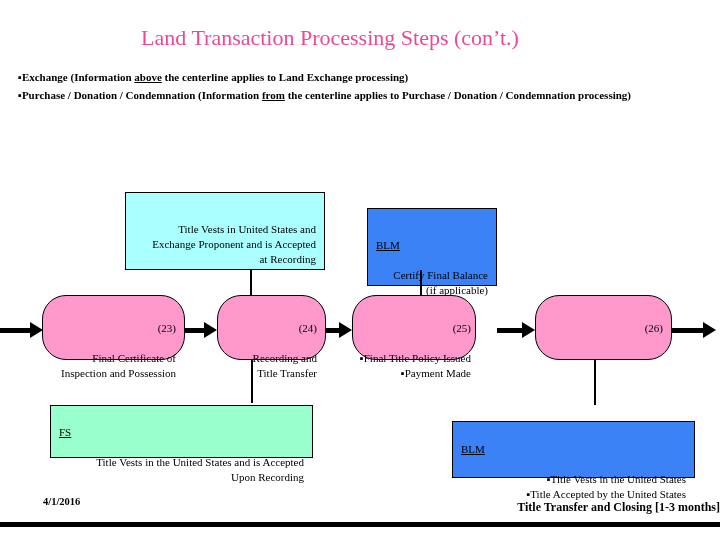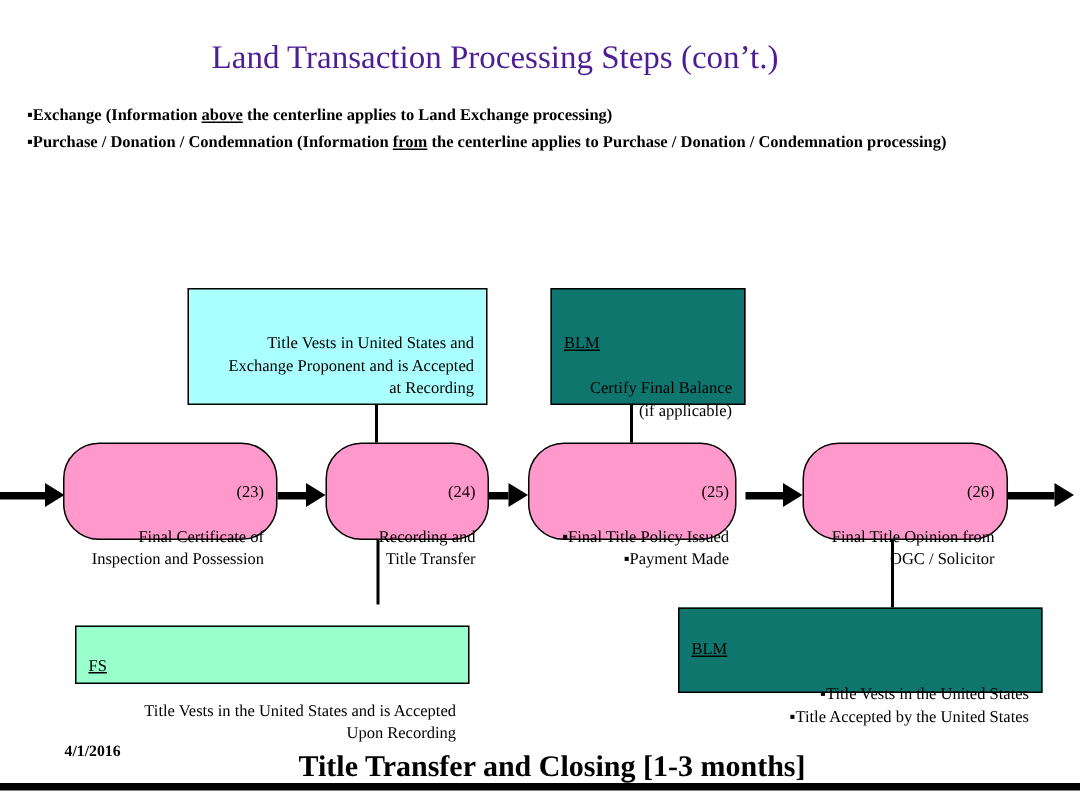--- a/index.html
+++ b/index.html
@@ -3,72 +3,72 @@
 <meta charset="utf-8">
 <style>
   html,body { margin:0; padding:0; background:#ffffff; }
   .slide {
     position:relative; width:720px; height:540px; background:#ffffff;
     font-family:"Liberation Serif", serif; overflow:hidden;
   }
 
   .title {
     position:absolute; top:25px; left:0; width:660px;
-    text-align:center; font-size:22px; color:#4c1d95;
+    text-align:center; font-size:22px; color:#ec4899;
   }
 
   .bullet-line {
     position:absolute; left:18px; white-space:nowrap;
     font-size:11px; font-weight:bold; color:#000;
   }
   .bullet-line .und { text-decoration:underline; }
 
   .box {
     position:absolute; box-sizing:border-box; border:1.5px solid #000;
     font-size:11px; line-height:15px; color:#000; white-space:pre-line;
     padding:6px 8px;
   }
   .blk { display:block; white-space:pre-line;text-align:right; }
   .hdr { display:block; text-decoration:underline; }
 
   .c-cyan   { background:#aaffff; }
-  .c-yellow { background:#0f766e; }
+  .c-yellow { background:#3b82f6;margin-top:16px; }
   .c-pink   { background:#ff99cc;border-radius:24px; }
   .c-green  { background:#99ffcc; }
 
   .box-exchange-rec { left:125px; top:192px; width:200px; height:78px; padding-top:14px; }
   .box-blm-ledger   { left:367px; top:192px; width:130px; height:78px; padding-top:14px; }
 
   .box-s23 { left:42px;  top:295px; width:143px; height:65px; padding-top:10px; }
   .box-s24 { left:217px; top:295px; width:109px;  height:65px; padding-top:10px; }
-  .box-s25 { left:352px; top:295px; width:139px; height:65px; padding-top:10px; padding-left:6px; padding-right:4px; }
+  .box-s25 { left:352px; top:295px; width:124px; height:65px; padding-top:10px; padding-left:6px; padding-right:4px; }
   .box-s26 { left:535px; top:295px; width:137px; height:65px; padding-top:10px; }
 
-  .box-fs       { left:50px;  top:417px; width:263px; height:39px; padding-top:4px; }
+  .box-fs       { left:50px;  top:405px; width:263px; height:53px; padding-top:4px; }
   .box-blm-bott { left:452px; top:405px; width:243px; height:57px; padding-top:5px; }
 
   .vline { position:absolute; width:2px; background:#000; }
   .vl1 { left:250px; top:270px; height:25px; }
   .vl2 { left:420px; top:270px; height:25px; }
   .vl3 { left:251px; top:360px; height:43px; }
   .vl4 { left:594px; top:360px; height:45px; }
 
   .harrow { position:absolute; top:322px; height:16px; display:flex; align-items:center; }
   .harrow .shaft { height:5px; background:#000; }
   .harrow .head  { width:0; height:0; border-top:8px solid transparent;
                    border-bottom:8px solid transparent; border-left:13px solid #000; }
   .ar0 { left:0;    } .ar0 .shaft { width:30px; }
   .ar1 { left:185px;} .ar1 .shaft { width:19px; }
   .ar2 { left:312px;} .ar2 .shaft { width:27px; }
   .ar3 { left:497px;} .ar3 .shaft { width:25px; }
   .ar4 { left:672px;} .ar4 .shaft { width:31px; }
 
   .footer-date  { position:absolute; left:43px; top:496px; font-size:10.5px; color:#000;font-weight:bold; }
-  .footer-label { position:absolute; left:16px; right:0; top:500px; text-align:center;
-                  font-size:20px; font-weight:bold; color:#000; }
+  .footer-label { position:absolute; left:16px; right:0; top:500px; text-align:right;
+                  font-size:12px; font-weight:bold; color:#000; }
   .bottom-bar   { position:absolute; left:0; right:0; top:522px; height:5px; background:#000; }
 </style>
 </head>
 <body>
 
 <div class="slide">
 
   <div class="title">Land Transaction Processing Steps (con’t.)</div>
 
   <div class="bullet-line" style="top:71px;">
@@ -125,22 +125,20 @@
     <span class="blk">Recording and
 Title Transfer</span>
   </div>
   <div class="box c-pink box-s25">
     <span class="blk">(25)</span>
     <span class="blk">▪Final Title Policy Issued
 ▪Payment Made</span>
   </div>
   <div class="box c-pink box-s26">
     <span class="blk">(26)</span>
-    <span class="blk">Final Title Opinion from
-OGC / Solicitor</span>
   </div>
 
   <div class="box c-green box-fs">
     <span class="hdr">FS</span>
     <span class="blk">Title Vests in the United States and is Accepted
 Upon Recording</span>
   </div>
   <div class="box c-yellow box-blm-bott">
     <span class="hdr">BLM</span>
     <span class="blk">▪Title Vests in the United States

